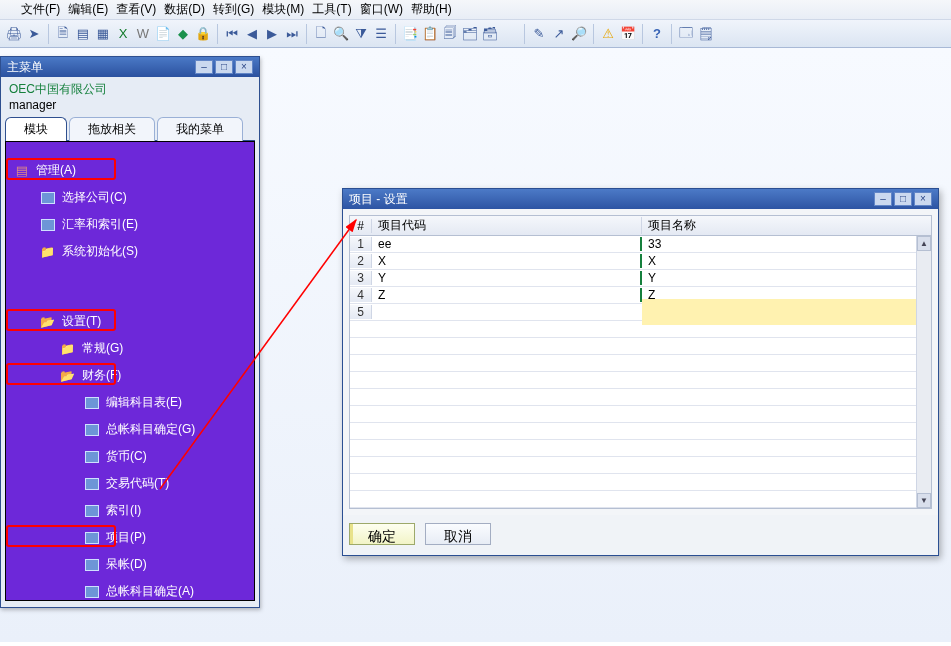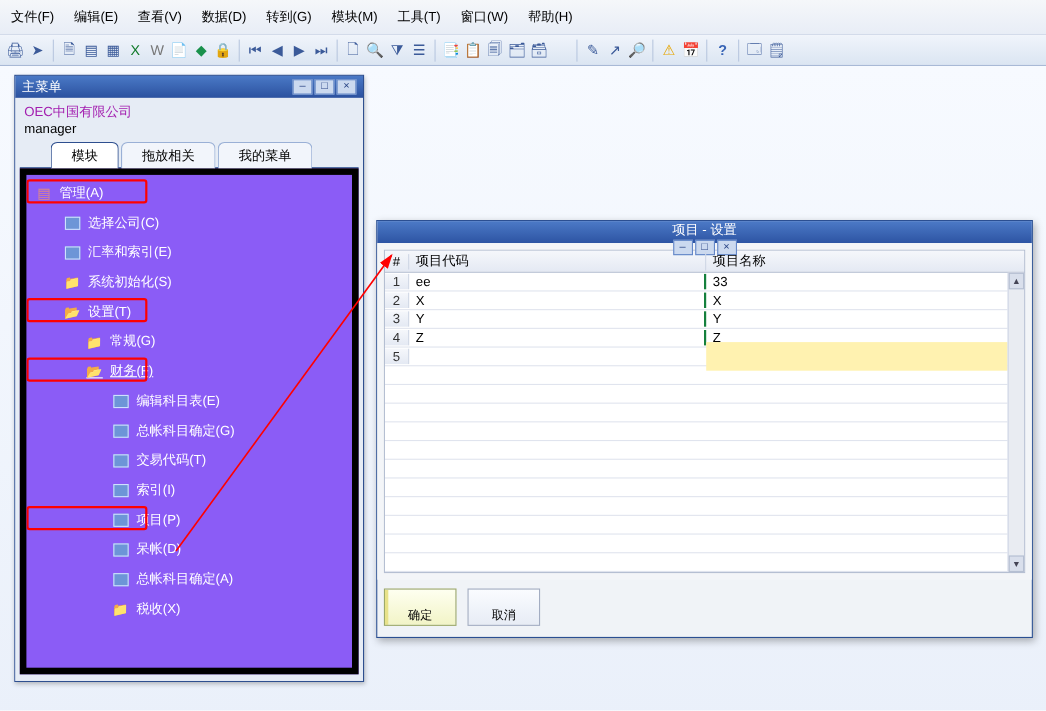--- a/index.html
+++ b/index.html
@@ -7,27 +7,26 @@
     font-family: Tahoma, "Microsoft YaHei", sans-serif;
     font-size: 12px;
     background: #fff;
     width: 951px;
     height: 646px;
     overflow: hidden;
     position: relative;
   }
   
   .menubar {
-    height: 32px;
+    height: 20px;
     background: linear-gradient(#f5f7fa,#e8edf6);
     display: flex;
     align-items: center;
-    padding: 0 6px;
+    padding: 0 17px;
     border-bottom: 1px solid #cfd8e8;
-    gap: 10px;
   }
   .menubar-item { padding: 2px 4px; cursor: default; }
   
   .toolbar {
     height: 28px;
     background: linear-gradient(#f0f4fb,#dbe5f2);
     border-bottom: 1px solid #a8b9d6;
     display: flex;
     align-items: center;
     padding: 0 6px;
@@ -41,22 +40,22 @@
   .tool-sep { width:1px; height:20px; background:#b8c7df; margin:0 2px; }
   
   .workspace {
     position: relative;
     background: linear-gradient(#f7faff,#eaf0fa);
     height: calc(646px - 24px - 28px);
   }
   
   .panel {
     position: absolute;
-    left: 13px; top: 8px;
-    width: 318px;
+    left: 0; top: 8px;
+    width: 260px;
     border: 1px solid #2e4f8f;
     background: #dbe6f7;
     box-shadow: 1px 2px 4px rgba(0,0,0,.25);
   }
   .panel-titlebar {
     background: linear-gradient(#4a79c6,#2b519f);
     color:#fff;
     height:20px;
     display:flex; align-items:center;
     padding:0 6px;
@@ -65,45 +64,44 @@
   }
   .wbtns { display:flex; gap:2px; }
   .wbtn {
     width:18px; height:14px;
     border:1px solid #6286c7;
     background:#cbd9ef;
     display:flex; align-items:center; justify-content:center;
     font-size:10px; line-height:1; color:#2b4686; cursor:pointer;
   }
   .panel-body { background:#e6ecf5; padding:2px 4px 6px; }
-  .org { padding:2px 4px 0; color:#a21caf; }
+  .org { padding:2px 4px 0; color:#15803d; }
   .user { padding:0 4px 2px; color:#000; }
   .tabrow { display:flex; margin-top:2px; border-bottom:1px solid #2e4f8f;}
   .tab {
     padding:3px 18px;
     background:#f2f5fb;
     border:1px solid #9ab0d6;
     border-bottom:none;
     border-radius:6px 6px 0 0;
     margin-right:2px;
     color:#000;
     cursor:pointer;
     position:relative; top:1px;
   }
   .tab.active {
     background:#fff;
     border-color:#2e4f8f;
     font-weight:normal;
     z-index:2;
-    margin-left:28px;
   }
   .tree {
-    background:#8b5cf6;
-    border:6px solid #000000;
-    padding:3px 2px;
+    background:#6d28d9;
+    border:1px solid #000000;
+    padding:15px 2px;
     height:460px;
     overflow:auto;
     color:#fff;
   }
   .node {
     display:flex; align-items:center;
     height:27px;
     padding:0 4px;
     cursor:pointer;
     white-space:nowrap;
@@ -131,21 +129,20 @@
     width:597px;
     border:1px solid #2b4f92;
     background:#f0f3f7;
     box-shadow:2px 3px 7px rgba(0,0,0,.3);
   }
   .dialog-titlebar{
     background:linear-gradient(#4c7ac7,#2d54a3);
     color:#fff; height:20px;
     display:flex; align-items:center; justify-content:space-between;
     padding:0 6px;
-    flex-direction:column;
   }
   .dialog-body{
     padding:6px;
     background:#f3f5f8;
   }
   .grid {
     border:1px solid #b5bfd2;
     background:#fff;
     font-size:12px;
   }
@@ -184,22 +181,22 @@
   .vscroll .strack{position:absolute; top:15px; bottom:15px; left:0; right:0;}
   .dialog-buttons{
     padding:8px 6px 10px;
     display:flex; gap:10px;
   }
   .btn {
     min-width:66px; height:22px;
     border:1px solid #9da96a;
     background:linear-gradient(#fefff0,#f2f4c7);
     cursor:pointer;
-    font-size:11px;
-    padding:16px 12px;
+    font-size:14px;
+    padding:4px 12px;
     box-shadow: inset 3px 0 0 #e8e28a;
   }
   .btn.secondary{
     border:1px solid #a3adc2;
     background:linear-gradient(#fafcff,#e7ecf5);
     box-shadow:none;
   }
   
   .arrow-svg{position:absolute; left:0; top:0; pointer-events:none;}
 </style>
@@ -291,41 +288,45 @@
             <span>选择公司(C)</span>
           </div>
           <div class="node lvl1">
             <span class="ic ic-item"></span>
             <span>汇率和索引(E)</span>
           </div>
           <div class="node lvl1">
             <span class="ic ic-folder"></span>
             <span>系统初始化(S)</span>
           </div>
-          <div class="node lvl1" style="position: relative;">
+          <div class="node lvl1" style="position: relative; margin-top: 43px;">
             <span class="ic ic-folder-open"></span>
             <span>设置(T)</span>
             <span class="hl" style="left: -2px; top: 1px; height: 22px; width: 110px;"></span>
           </div>
           <div class="node lvl2">
             <span class="ic ic-folder"></span>
             <span>常规(G)</span>
           </div>
-          <div class="node lvl2" style="position: relative; text-decoration: underline;">
+          <div class="node lvl2" style="position: relative;">
             <span class="ic ic-folder-open"></span>
             <span>财务(F)</span>
             <span class="hl" style="left: -2px; top: 1px; height: 22px; width: 110px;"></span>
           </div>
           <div class="node lvl3">
             <span class="ic ic-item"></span>
             <span>编辑科目表(E)</span>
           </div>
           <div class="node lvl3">
             <span class="ic ic-item"></span>
             <span>总帐科目确定(G)</span>
+          </div>
+          <div class="node lvl3">
+            <span class="ic ic-item"></span>
+            <span>货币(C)</span>
           </div>
           <div class="node lvl3">
             <span class="ic ic-item"></span>
             <span>交易代码(T)</span>
           </div>
           <div class="node lvl3">
             <span class="ic ic-item"></span>
             <span>索引(I)</span>
           </div>
           <div class="node lvl3" style="position: relative; text-align: right;">

